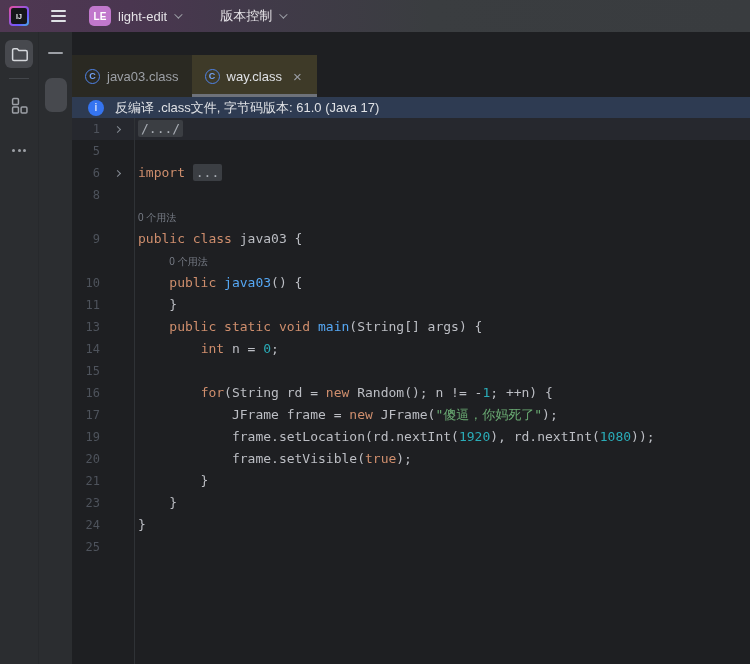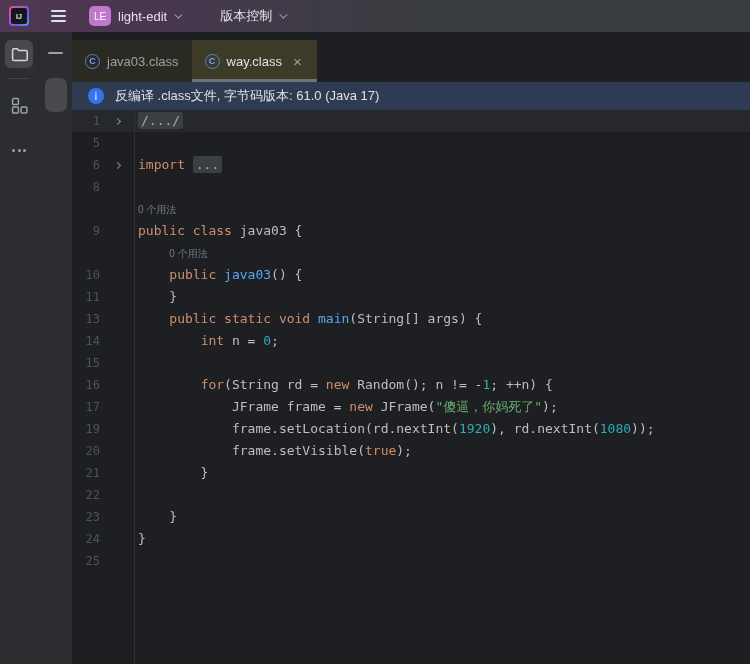--- a/index.html
+++ b/index.html
@@ -15,21 +15,21 @@
   .titlebar{height:32px;display:flex;align-items:center;
     background:linear-gradient(90deg,#4f3852 0px,#4a3650 130px,#413a49 260px,#3a3d40 430px,#393c3f 750px);}
   .logo{width:20px;height:20px;border-radius:4px;margin-left:9px;flex:none;
     background:linear-gradient(135deg,#e84f9c,#6b57ff 70%,#40b6e0);display:grid;place-items:center;}
   .logo-in{width:16px;height:16px;border-radius:2px;background:#15161a;color:#eceef2;
     font-size:7px;font-weight:700;display:grid;place-items:center;letter-spacing:0;}
   .burger{margin-left:18px;display:flex;flex-direction:column;gap:3.5px;padding:4px;cursor:pointer;}
   .burger i{display:block;width:15px;height:1.8px;background:#dfe1e5;border-radius:1px;}
   .proj{display:flex;align-items:center;margin-left:19px;gap:7px;cursor:pointer;}
   .badge{width:22px;height:20px;border-radius:5px;background:#c178cc;color:#fff;
-    font-size:10px;font-weight:400;display:grid;place-items:center;}
+    font-size:10px;font-weight:700;display:grid;place-items:center;}
   .tb-label{color:#e4e2e6;font-size:13px;}
   .chev-d{width:6px;height:6px;border-right:1.6px solid #9ea1a8;border-bottom:1.6px solid #9ea1a8;
     transform:rotate(45deg) translateY(-2px);display:inline-block;}
   .vcs{display:flex;align-items:center;margin-left:40px;gap:7px;cursor:pointer;}
 
   
   .frame-body{display:flex;height:632px;}
   .stripe{width:38px;background:#2b2d30;flex:none;display:flex;flex-direction:column;align-items:center;}
   .stripe-btn{width:28px;height:28px;border-radius:6px;display:grid;place-items:center;cursor:pointer;}
   .stripe-btn.sel{background:#47494e;}
@@ -38,32 +38,32 @@
   .dots{margin-top:24px;display:flex;gap:2.5px;padding:6px 2px;cursor:pointer;}
   .dots i{width:3px;height:3px;border-radius:50%;background:#9da0a6;display:block;}
 
   .mini-panel{width:34px;background:#2b2d30;border-left:1px solid #27292c;flex:none;position:relative;}
   .hide-dash{position:absolute;top:20px;left:9px;width:15px;height:2px;background:#9da0a6;border-radius:1px;cursor:pointer;}
   .drag-handle{position:absolute;top:46px;left:6px;width:22px;height:34px;border-radius:7px;background:#47494e;cursor:pointer;}
 
   .main{flex:1;display:flex;flex-direction:column;min-width:0;}
 
   
-  .tabbar{height:50px;background:var(--editor-bg);display:flex;align-items:flex-end;flex:none;}
+  .tabbar{height:65px;background:var(--editor-bg);display:flex;align-items:flex-end;flex:none;}
   .tab{height:42px;display:flex;align-items:center;gap:7px;padding:0 13px;font-size:13px;cursor:pointer;position:relative;}
   .tab.inactive{background:#2a2922;color:#9da0a6;}
   .tab.active{background:#3e3a28;color:#dfe1e5;}
   .tab.active::after{content:"";position:absolute;left:0;right:0;bottom:0;height:3px;background:#6e727a;}
   .cls-icon{width:15px;height:15px;border-radius:50%;border:1.6px solid #4f83e8;color:#74a3f6;
     font-size:9px;font-weight:700;display:grid;place-items:center;flex:none;line-height:1;}
   .cls-icon::before{content:"C";}
   .tab-close{color:#9b9ea5;font-size:15px;line-height:1;padding:1px 2px;margin-left:2px;cursor:pointer;}
 
   
-  .banner{height:28px;background:#2e3b52;display:flex;align-items:center;gap:11px;
+  .banner{height:21px;background:#2e3b52;display:flex;align-items:center;gap:11px;
     padding-left:16px;color:#dfe1e5;font-size:13px;flex:none;}
   .info-icon{width:16px;height:16px;border-radius:50%;background:var(--accent-blue);
     color:#cfdcfb;font-size:10px;font-weight:700;display:grid;place-items:center;flex:none;font-style:normal;}
   .info-icon::before{content:"i";}
 
   
   .editor{flex:1;position:relative;font-family:"DejaVu Sans Mono",monospace;font-size:13px;
     color:var(--def);overflow:hidden;background:var(--editor-bg);}
   .vline{position:absolute;left:62px;top:0;bottom:0;width:1px;background:#2f3236;}
   .row{display:flex;height:22px;position:relative;}
@@ -238,25 +238,20 @@
               <span class="gnum">20</span>
               <span class="gfold"></span>
               <span class="code"><span class="def">            frame.setVisible(</span><span class="kw">true</span><span class="def">);</span></span>
             </div>
             <div class="row">
               <span class="gnum">21</span>
               <span class="gfold"></span>
               <span class="code"><span class="def">        }</span></span>
             </div>
             <div class="row">
-              <span class="gnum">22</span>
-              <span class="gfold"></span>
-              <span class="code"></span>
-            </div>
-            <div class="row">
               <span class="gnum">23</span>
               <span class="gfold"></span>
               <span class="code"><span class="def">    }</span></span>
             </div>
             <div class="row">
               <span class="gnum">24</span>
               <span class="gfold"></span>
               <span class="code"><span class="def">}</span></span>
             </div>
             <div class="row">

